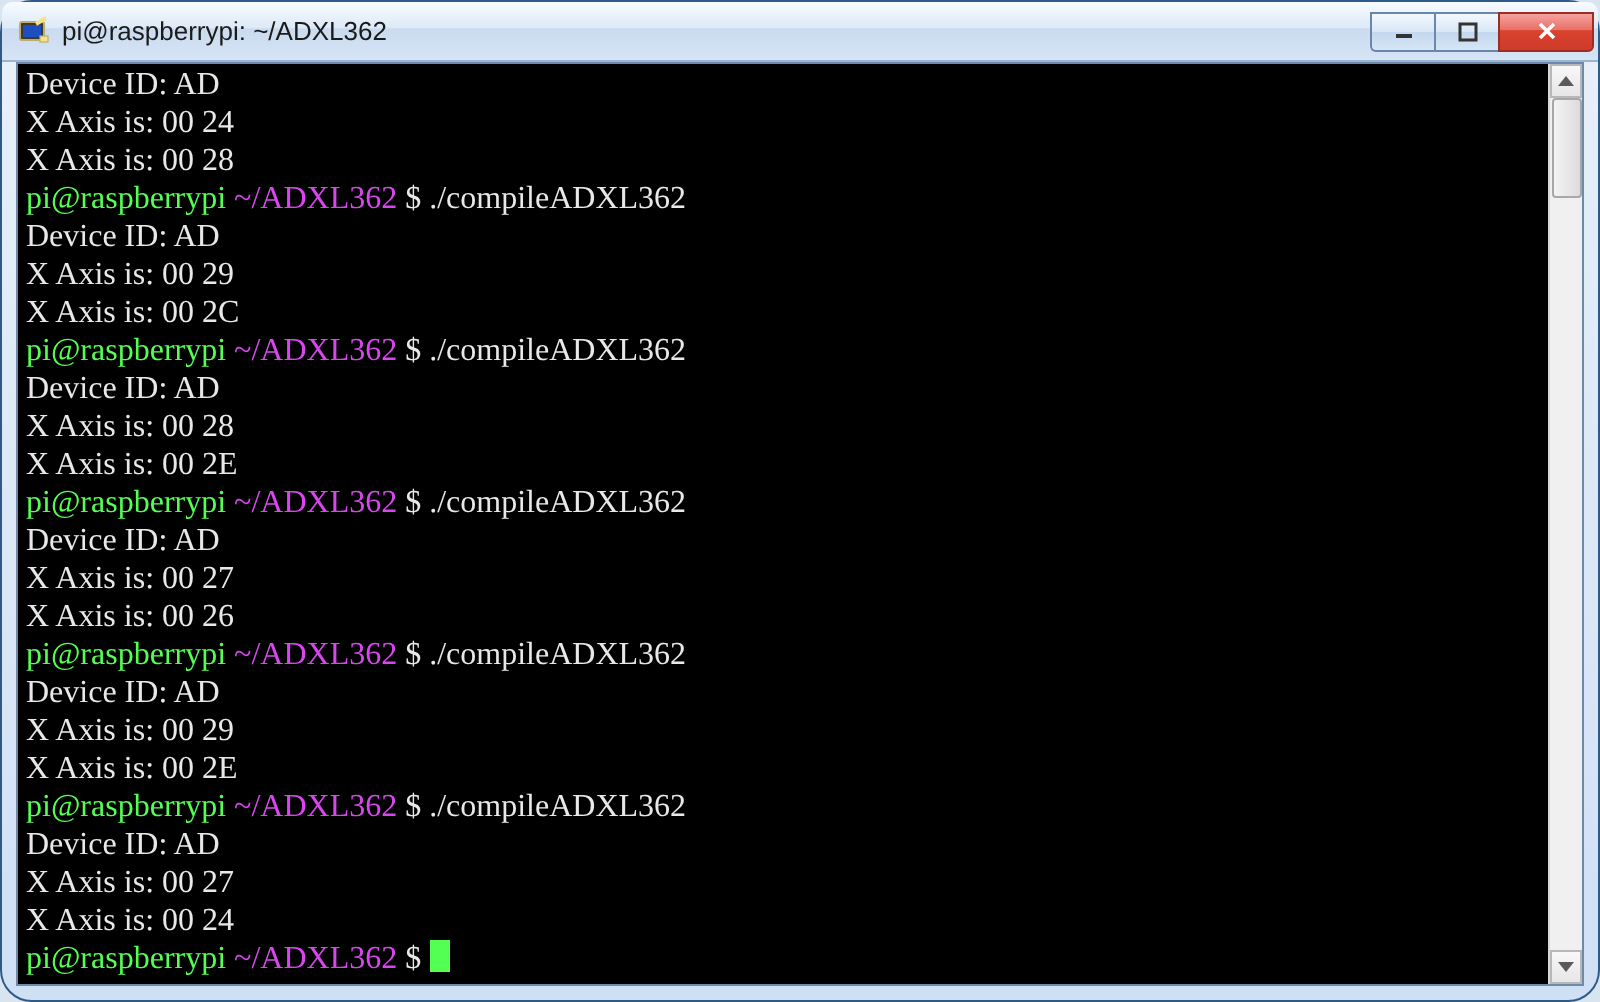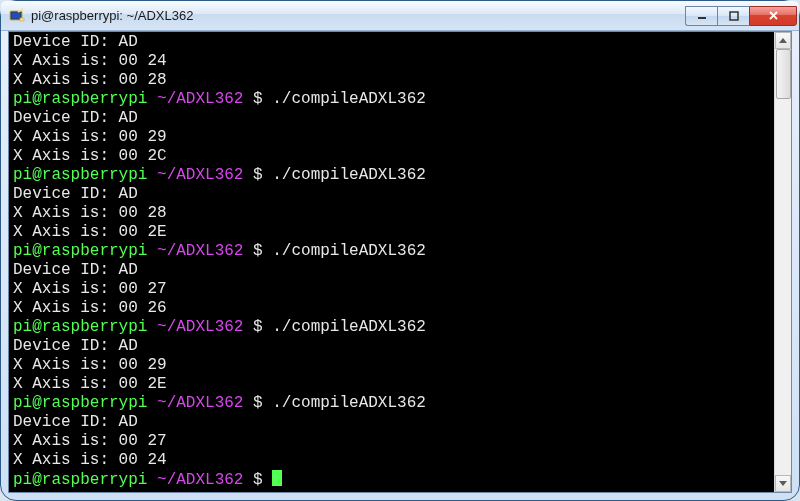--- a/index.html
+++ b/index.html
@@ -56,21 +56,21 @@
     margin: 0 7px 7px 7px;
     border: 1px solid #6f8aa8;
     background: #000;
     overflow: hidden;
     position: relative;
     display: flex;
   }
   .term {
     flex: 1;
     padding: 1px 4px 2px 4px;
-    font-family: Liberation Mono, monospace;
+    font-family: Liberation Serif, serif;
     font-size: 16px;
     line-height: 19px;
     color: #e8e8e8;
     white-space: pre;
     overflow: hidden;
   }
   .lime { color: #54ff54; }
   .blue { color: #d946ef; }
   .cursor {
     display: inline-block;

